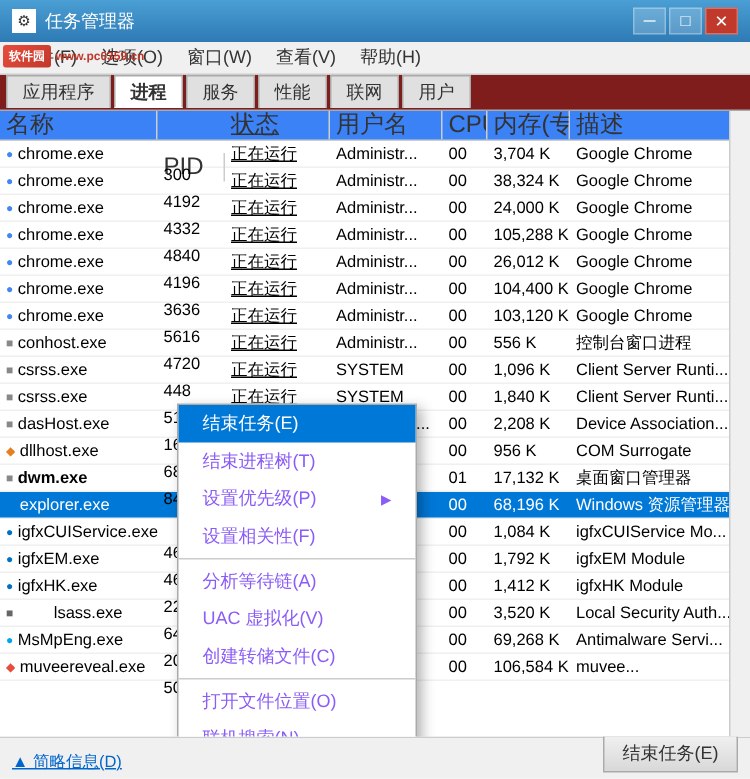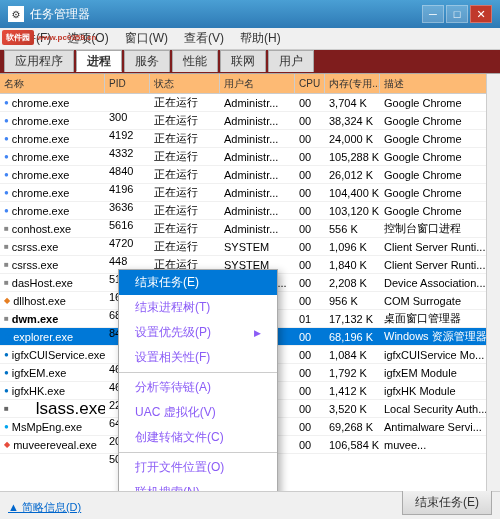--- a/index.html
+++ b/index.html
@@ -106,31 +106,31 @@
     }
     .tab.active {
       background: #fff;
       border-bottom: 1px solid #fff;
       font-weight: bold;
       position: relative;
       z-index: 1;
     }
     .table-header {
       display: flex;
-      background: #fdba74;
+      background: #3b82f6;
       border-bottom: 1px solid #ccc;
       height: 20px;
-      align-items: flex-end;
-      font-size: 10px;
+      align-items: flex-start;
+      font-size: 16px;
       color: #333;
     }
     .th { padding: 0 4px; border-right: 1px solid #ccc; height: 100%; display: flex; align-items: center; overflow: hidden; white-space: nowrap; }
     .col-name { width: 105px; }
     .col-pid { width: 45px; margin-top: 28px; }
-    .col-status { width: 70px; }
+    .col-status { width: 70px; text-decoration: underline; }
     .col-user { width: 75px; }
     .col-cpu { width: 30px; }
     .col-mem { width: 55px; }
     .col-desc { flex: 1; }
 
     .table-row {
       display: flex;
       height: 18px;
       align-items: center;
       border-bottom: 1px solid #f0f0f0;
@@ -459,21 +459,21 @@
     <div class="td col-pid">222</div>
     <div class="td col-status">正在运行</div>
     <div class="td col-user">Administr...</div>
     <div class="td col-cpu">00</div>
     <div class="td col-mem">1,412 K</div>
     <div class="td col-desc">igfxHK Module</div>
   </div>
       <div class="table-row">
     <div class="td col-name">
       <span style="color:#666; font-size:8px; margin-right:3px;">■</span>
-      <span style="font-size:17px;padding-left:24px;">lsass.exe</span>
+      <span style="font-size:11px;padding-left:24px;">lsass.exe</span>
     </div>
     <div class="td col-pid">640</div>
     <div class="td col-status">正在运行</div>
     <div class="td col-user">SYSTEM</div>
     <div class="td col-cpu">00</div>
     <div class="td col-mem">3,520 K</div>
     <div class="td col-desc">Local Security Auth...</div>
   </div>
       <div class="table-row">
     <div class="td col-name">

